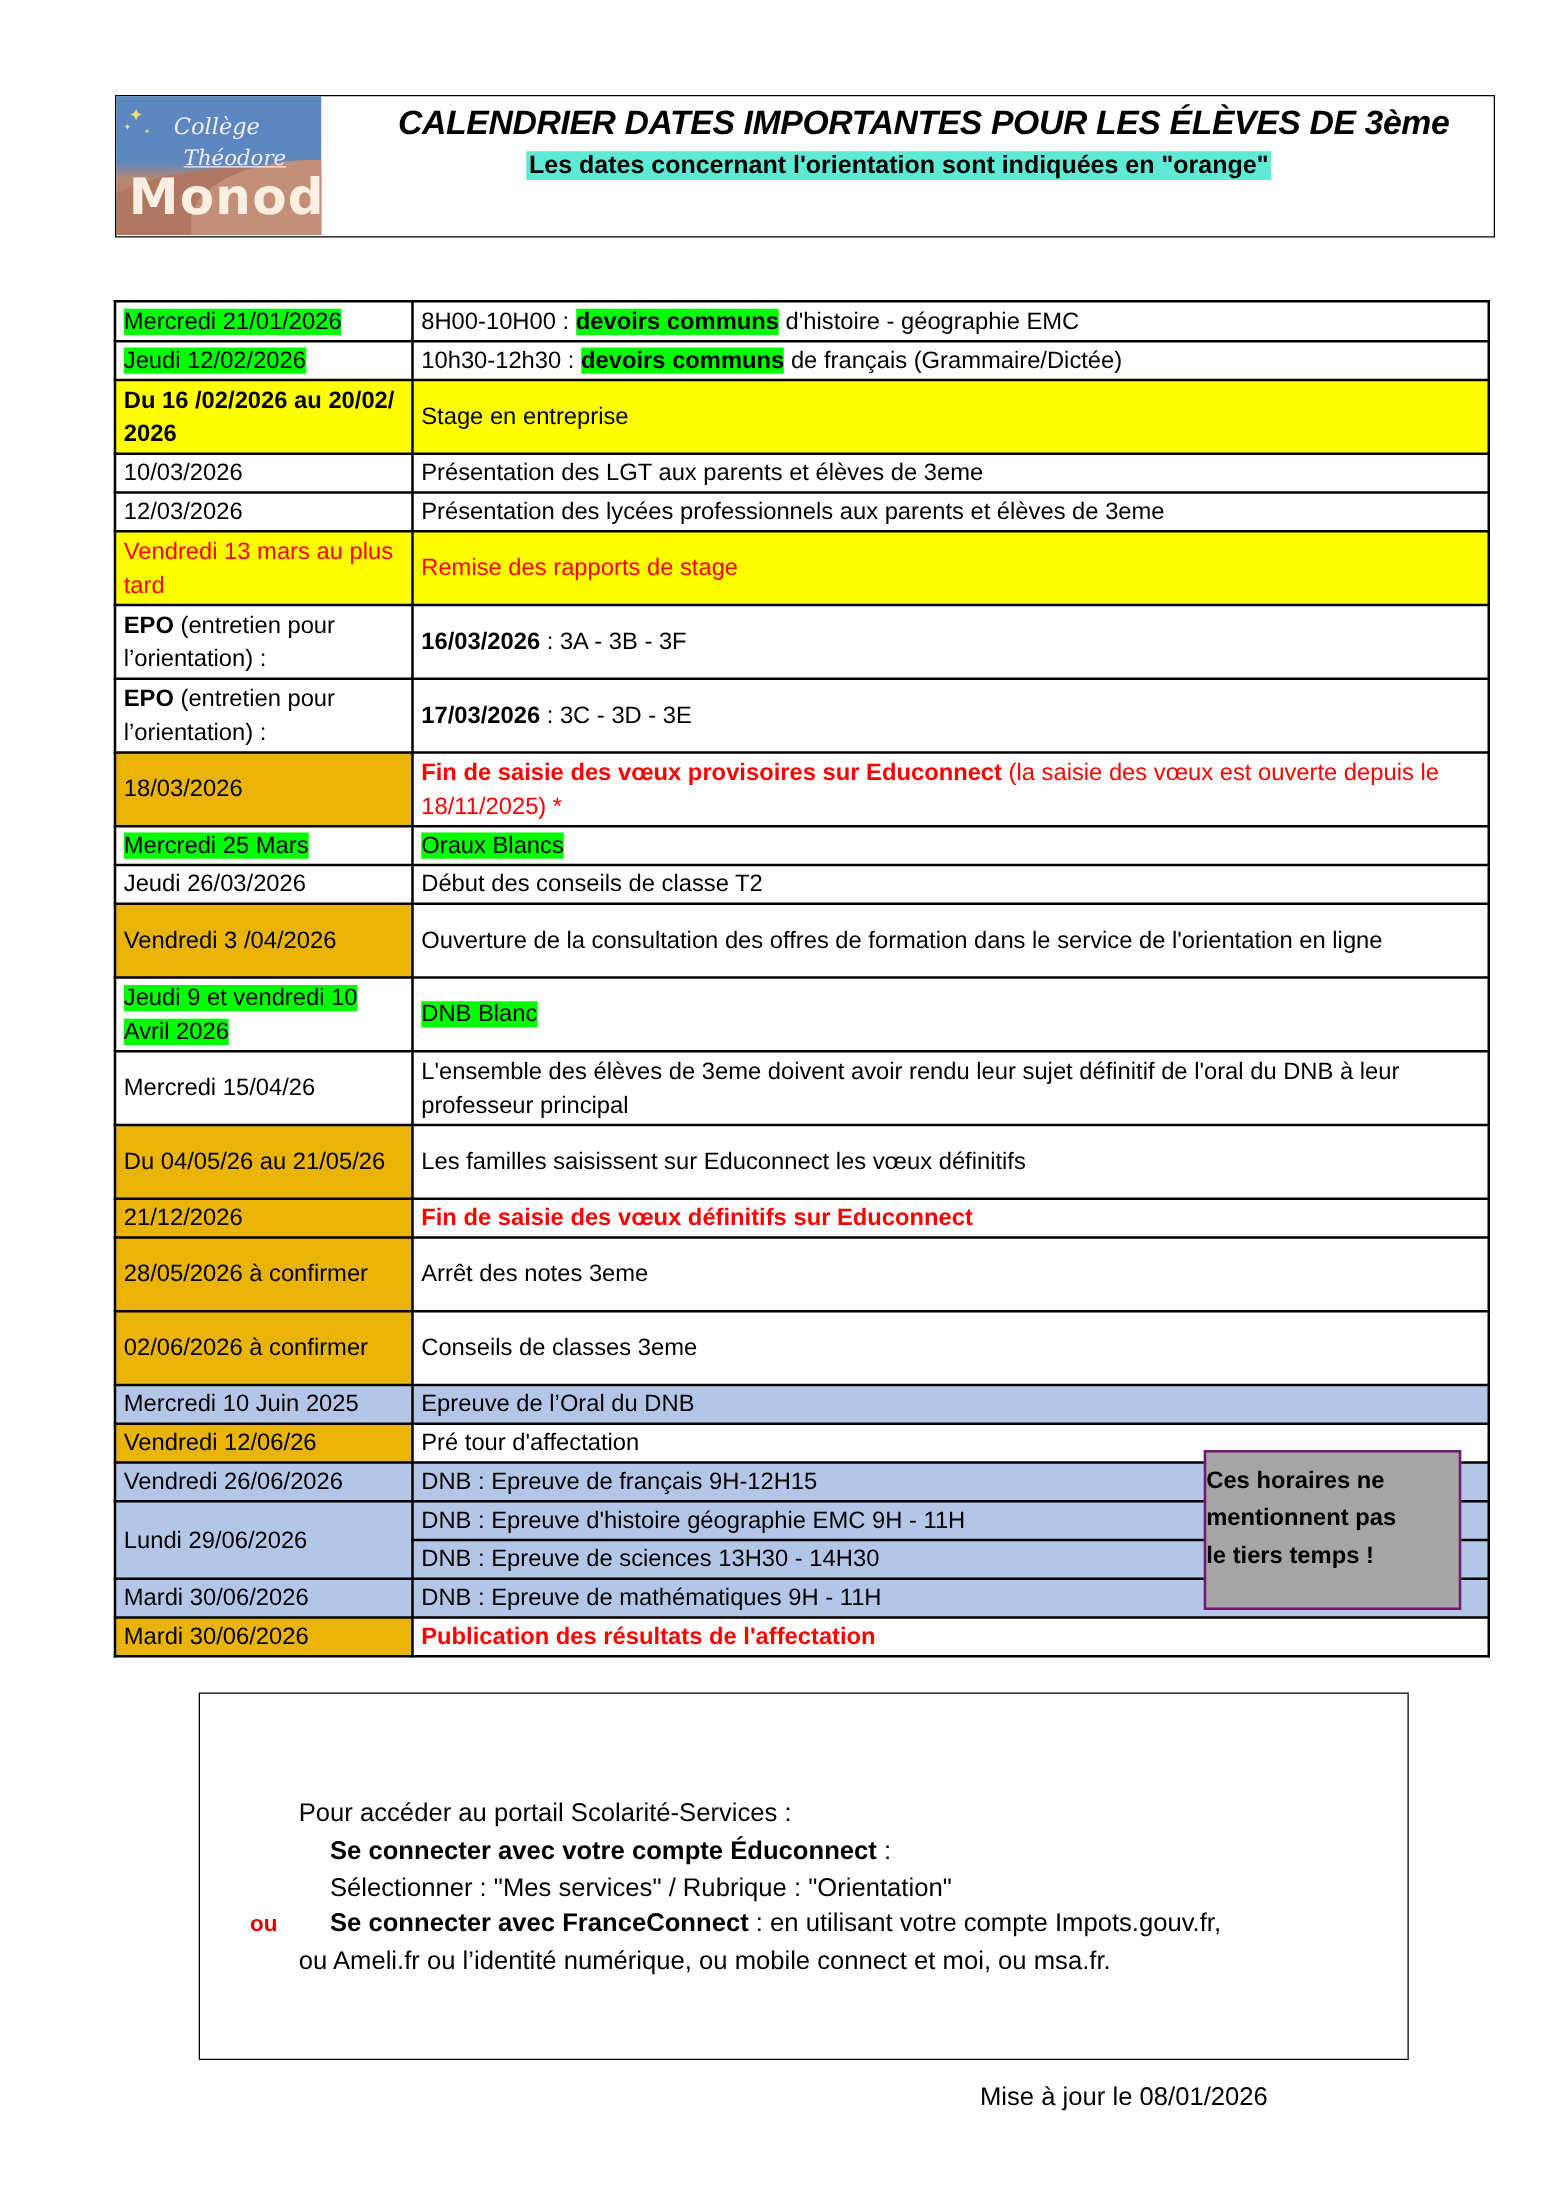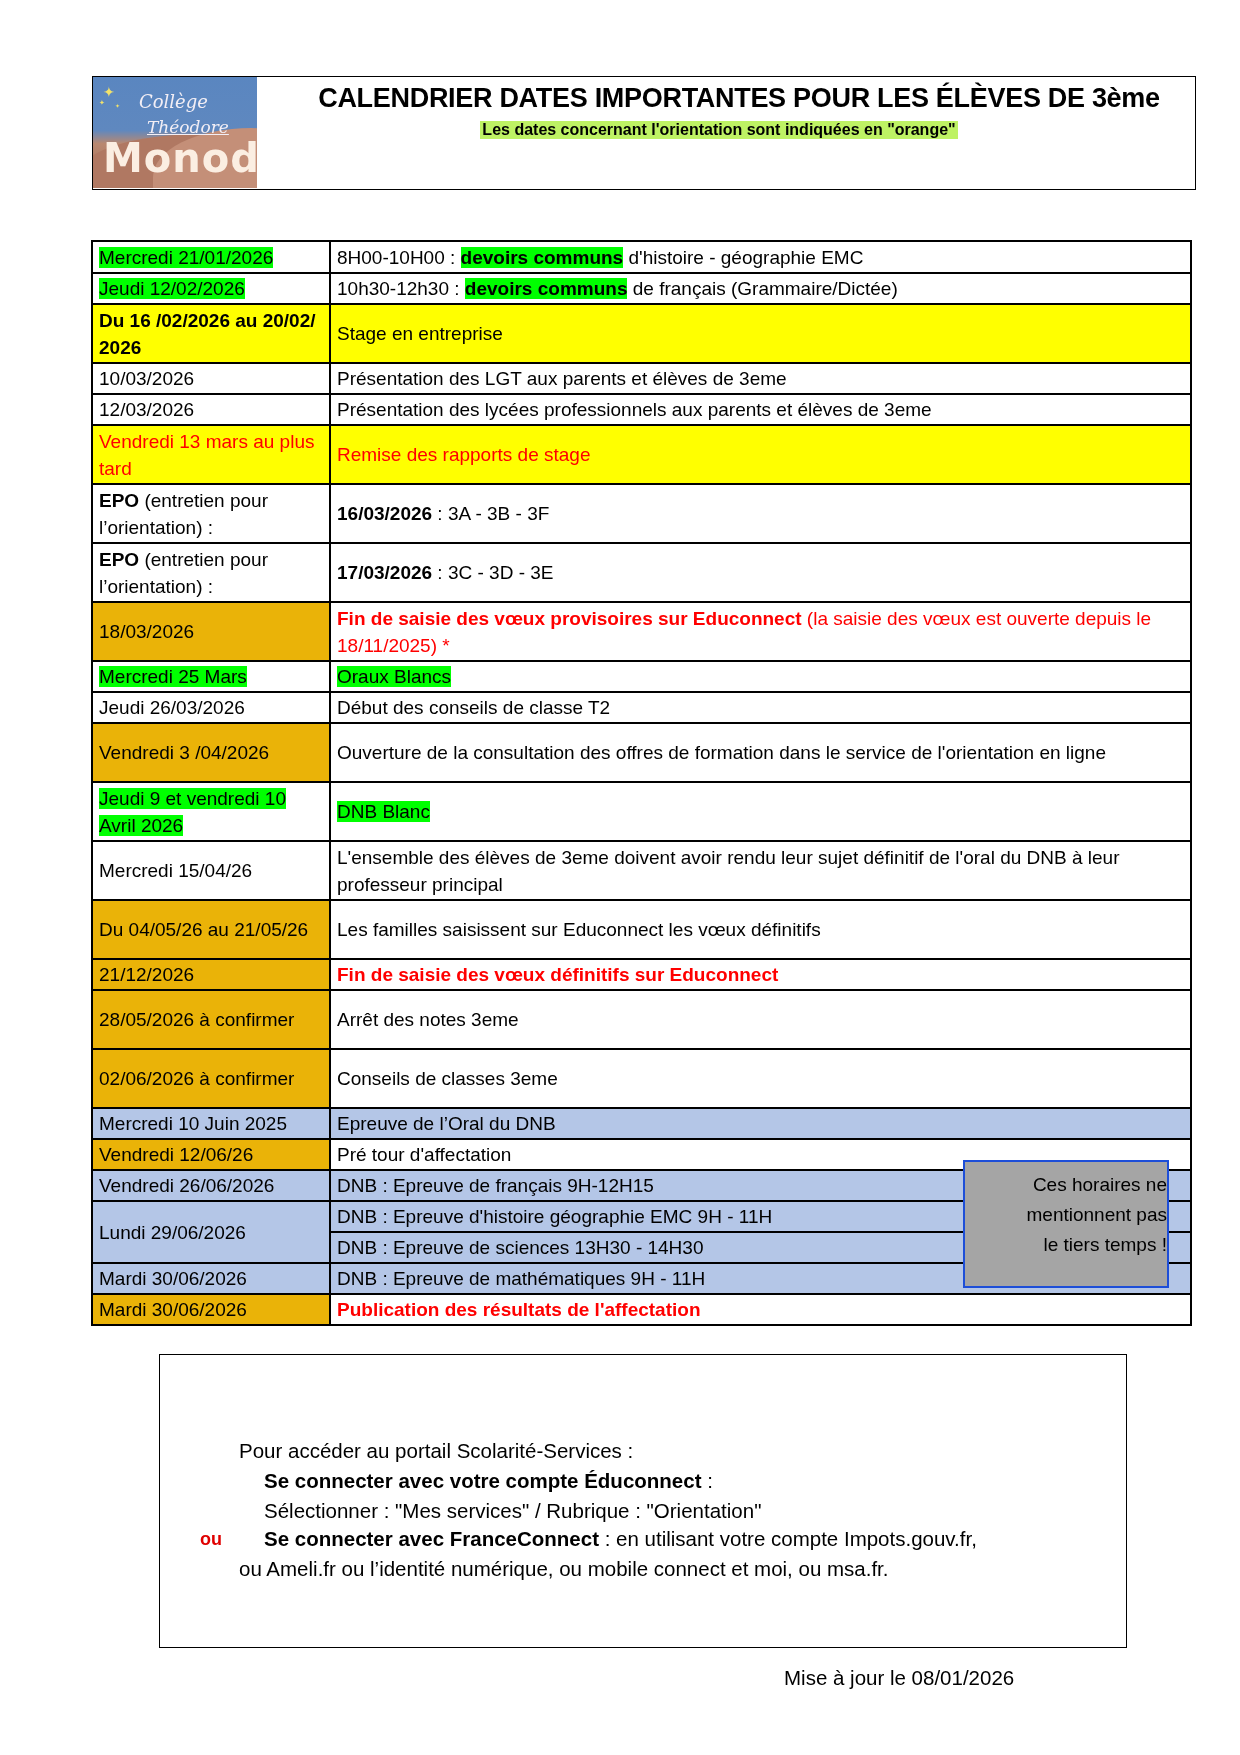--- a/index.html
+++ b/index.html
@@ -16,40 +16,40 @@
   .logo .dune2 { position:absolute; left:60px; bottom:-10px; width:140px; height:70px;
                  background:#c48f78; border-radius:70% 30% 0 0; }
   .logo .star { position:absolute; color:#f3e36a; font-size:14px; line-height:1; }
   .logo .t1 { position:absolute; left:46px; top:14px; color:#f2eef5; font-family:"DejaVu Serif", serif;
               font-style:italic; font-size:18px; }
   .logo .t2 { position:absolute; left:54px; top:40px; color:#f2eef5; font-family:"DejaVu Serif", serif;
               font-style:italic; font-size:17px;text-decoration:underline; }
   .logo .t3 { position:absolute; left:10px; top:58px; color:#fbeee2; font-family:"DejaVu Sans", sans-serif;
               font-weight:bold; font-size:40px; letter-spacing:1px; }
   .title { position:absolute; left:206px; top:6px; width:880px; text-align:center;
-           font-weight:bold; font-size:27px; letter-spacing:-0.3px; }
+           font-weight:bold; font-size:27px; letter-spacing:-0.3px;font-style:italic; }
   .subtitle-wrap { position:absolute; left:0; right:0; top:44px; text-align:center; padding-left:150px; }
-  .subtitle { display:inline-block; background:#bef264; font-weight:bold; font-size:16px; padding:0 2px; }
+  .subtitle { display:inline-block; background:#5eead4; font-weight:bold; font-size:20px; padding:0 2px; }
 
   
   table.cal { position:absolute; left:91px; top:240px; width:1101px; border-collapse:collapse;
               table-layout:fixed; }
   table.cal td { border:2.5px solid #000; padding:0 6px; font-size:19px; line-height:27px;
                  vertical-align:middle; box-sizing:border-box; }
   table.cal td.c1 { width:238px; }
   .hl-green { background:#00ff00; }
   .bg-yellow { background:#ffff00; }
   .bg-orange { background:#eab308; }
   .bg-blue { background:#b4c6e7; }
   .red { color:#ff0000; }
   b { font-weight:bold; }
 
   .note { position:absolute; left:963px; top:1160px; width:206px; height:128px;
-          background:#a5a5a5; border:2px solid #1d4ed8; box-sizing:border-box;
-          text-align:right; font-weight:normal; font-size:19px; line-height:30px; padding-top:8px; }
+          background:#a5a5a5; border:2px solid #701a75; box-sizing:border-box;
+          text-align:left; font-weight:bold; font-size:19px; line-height:30px; padding-top:8px; }
 
   
   .footer { position:absolute; left:159px; top:1354px; width:968px; height:294px;
             border:1.5px solid #000; box-sizing:border-box; }
   .footer .line { position:absolute; left:79px; font-size:20.5px; white-space:nowrap; }
   .footer .link { color:#2e74b5; text-decoration:underline; }
   .footer .ind { left:104px; }
   .footer .ou { position:absolute; left:40px; color:#e00000; font-weight:bold; font-size:18px; }
   .updated { position:absolute; left:784px; top:1666px; font-size:20.5px; }
 </style>

